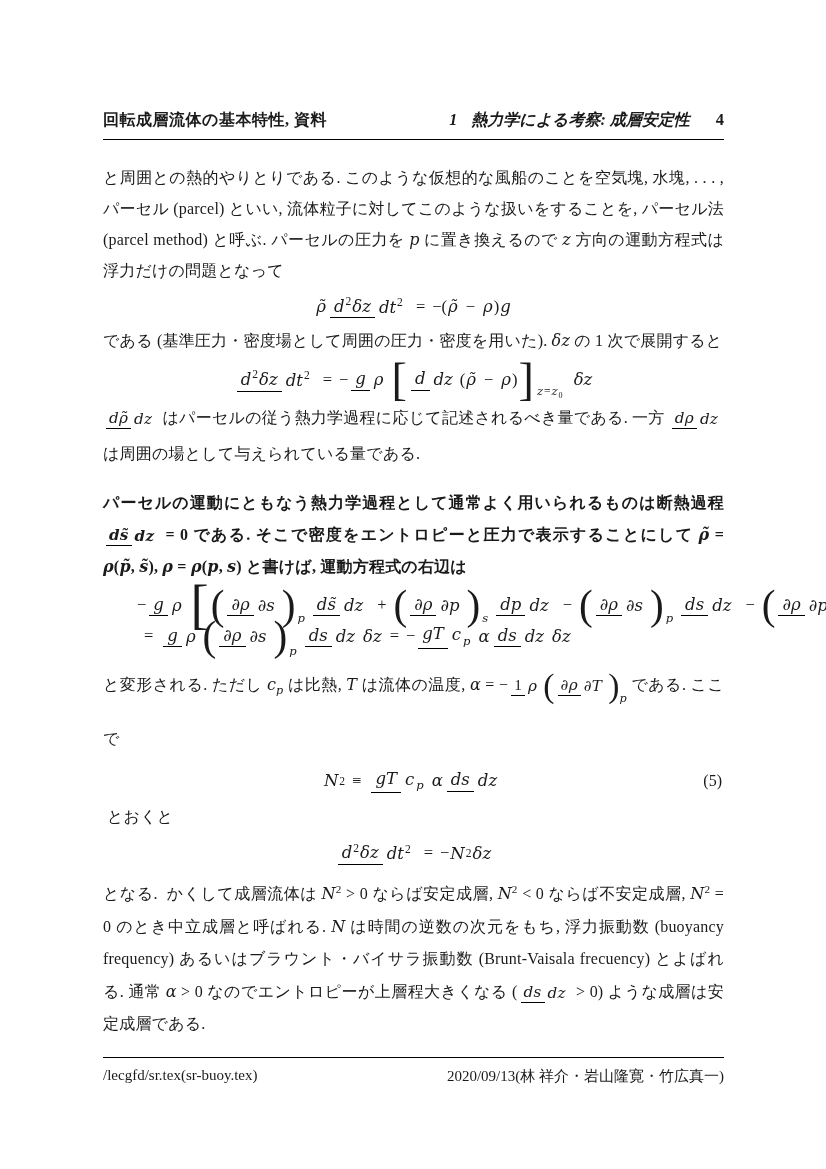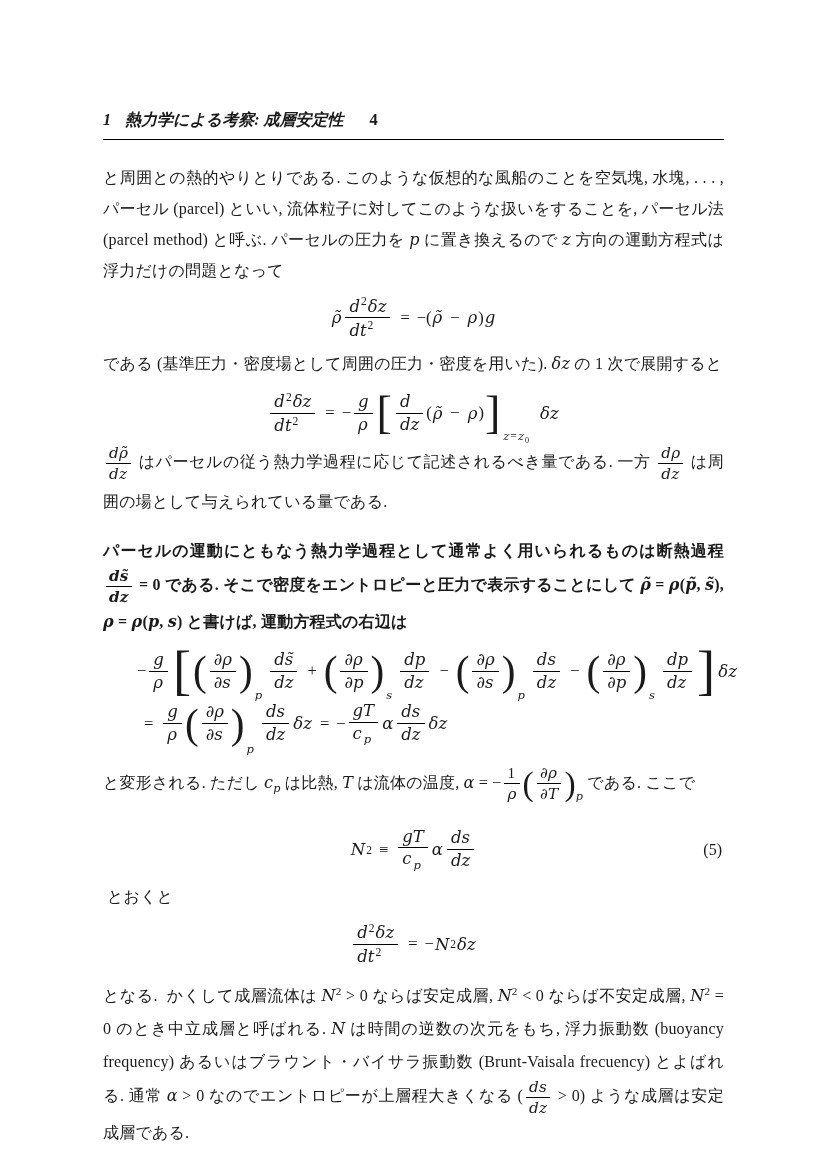--- a/index.html
+++ b/index.html
@@ -17,21 +17,21 @@
   .hsec .sn{margin-right:14px;font-weight:700;}
   .hnum{margin-left:26px;font-weight:700;font-size:16.5px;}
 
   
   .para{font-size:16px;line-height:31px;text-align:justify;margin:0;letter-spacing:.2px;}
   .para i{font-family:"DejaVu Serif",serif;}
   sup{font-size:.7em;}
   sub{font-size:.7em;}
 
   
-  .fr{display:inline-flex;flex-direction:column;line-height:1.2;
+  .fr{display:inline-flex;text-align:center;line-height:1.2;
       vertical-align:middle;margin:0 3px;}
   .fr .nu{display:block;border-bottom:1px solid #000;padding:0 3px 1px;}
   .fr .de{display:block;padding:1px 3px 0;}
   .para .fr{font-size:.95em;}
 
   
   .eq{display:flex;justify-content:center;align-items:center;font-size:16.5px;}
   .eq .op{margin:0 7px;font-style:normal;}
   .eq .rm{font-style:normal;}
   .eq i{margin:0 1px;font-family:"DejaVu Serif",serif;}
@@ -55,20 +55,21 @@
           border-top:1.5px solid #000;padding-top:9px;display:flex;
           justify-content:space-between;font-size:15px;}
 </style>
 </head>
 <body>
 
 <div class="page">
   <div class="content">
 
     <div class="hdr">
+      <span class="hleft">回転成層流体の基本特性, 資料</span>
       <span class="hsec"><span class="sn">1</span><span>熱力学による考察: 成層安定性</span></span>
       <span class="hnum">4</span>
     </div>
 
     <p class="para" style="margin:22px 0 0;">と周囲との熱的やりとりである. このような仮想的な風船のことを空気塊, 水塊, . . . , パーセル (parcel) といい, 流体粒子に対してこのような扱いをすることを, パーセル法 (parcel method) と呼ぶ. パーセルの圧力を <i>p</i> に置き換えるので <i>z</i> 方向の運動方程式は浮力だけの問題となって</p>
 
     <div class="eq" style="margin:9px 0 7px;">
         <i>ρ̃</i>
         <span class="fr">
           <span class="nu"><i>d</i><sup>2</sup><i>δz</i></span>
@@ -256,13 +257,17 @@
         <i>δz</i>
       </div>
 
     <p class="para" style="margin:8px 0 0;line-height:32.5px;">となる.&nbsp; かくして成層流体は <i>N</i><sup>2</sup> &gt; 0 ならば安定成層, <i>N</i><sup>2</sup> &lt; 0 ならば不安定成層, <i>N</i><sup>2</sup> = 0 のとき中立成層と呼ばれる. <i>N</i> は時間の逆数の次元をもち, 浮力振動数 (buoyancy frequency) あるいはブラウント・バイサラ振動数 (Brunt-Vaisala frecuency) とよばれる. 通常 <i>α</i> &gt; 0 なのでエントロピーが上層程大きくなる (<span class="fr">
           <span class="nu"><i>ds</i></span>
           <span class="de"><i>dz</i></span>
         </span> &gt; 0) ような成層は安定成層である.</p>
 
   </div>
 
+  <div class="footer">
+    <span>/lecgfd/sr.tex(sr-buoy.tex)</span>
+    <span>2020/09/13(林 祥介・岩山隆寛・竹広真一)</span>
+  </div>
 </div>
 
 </body></html>

